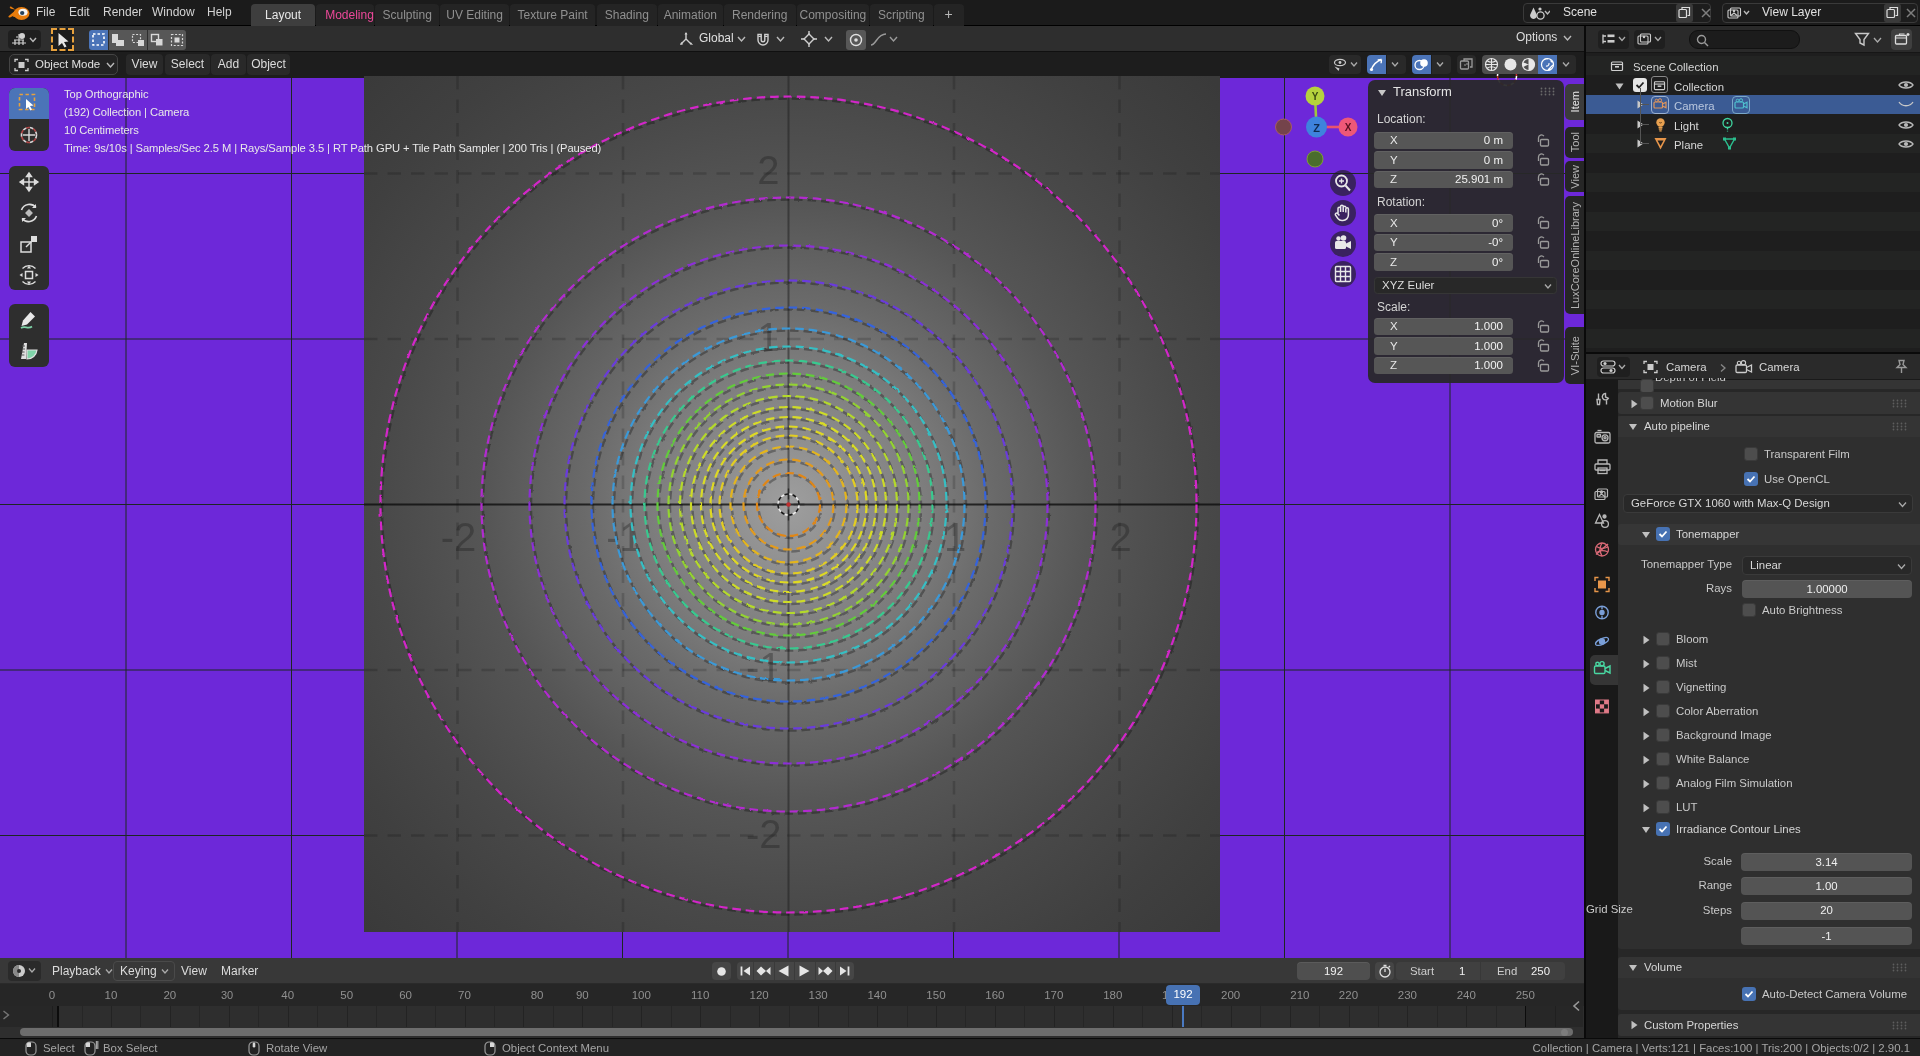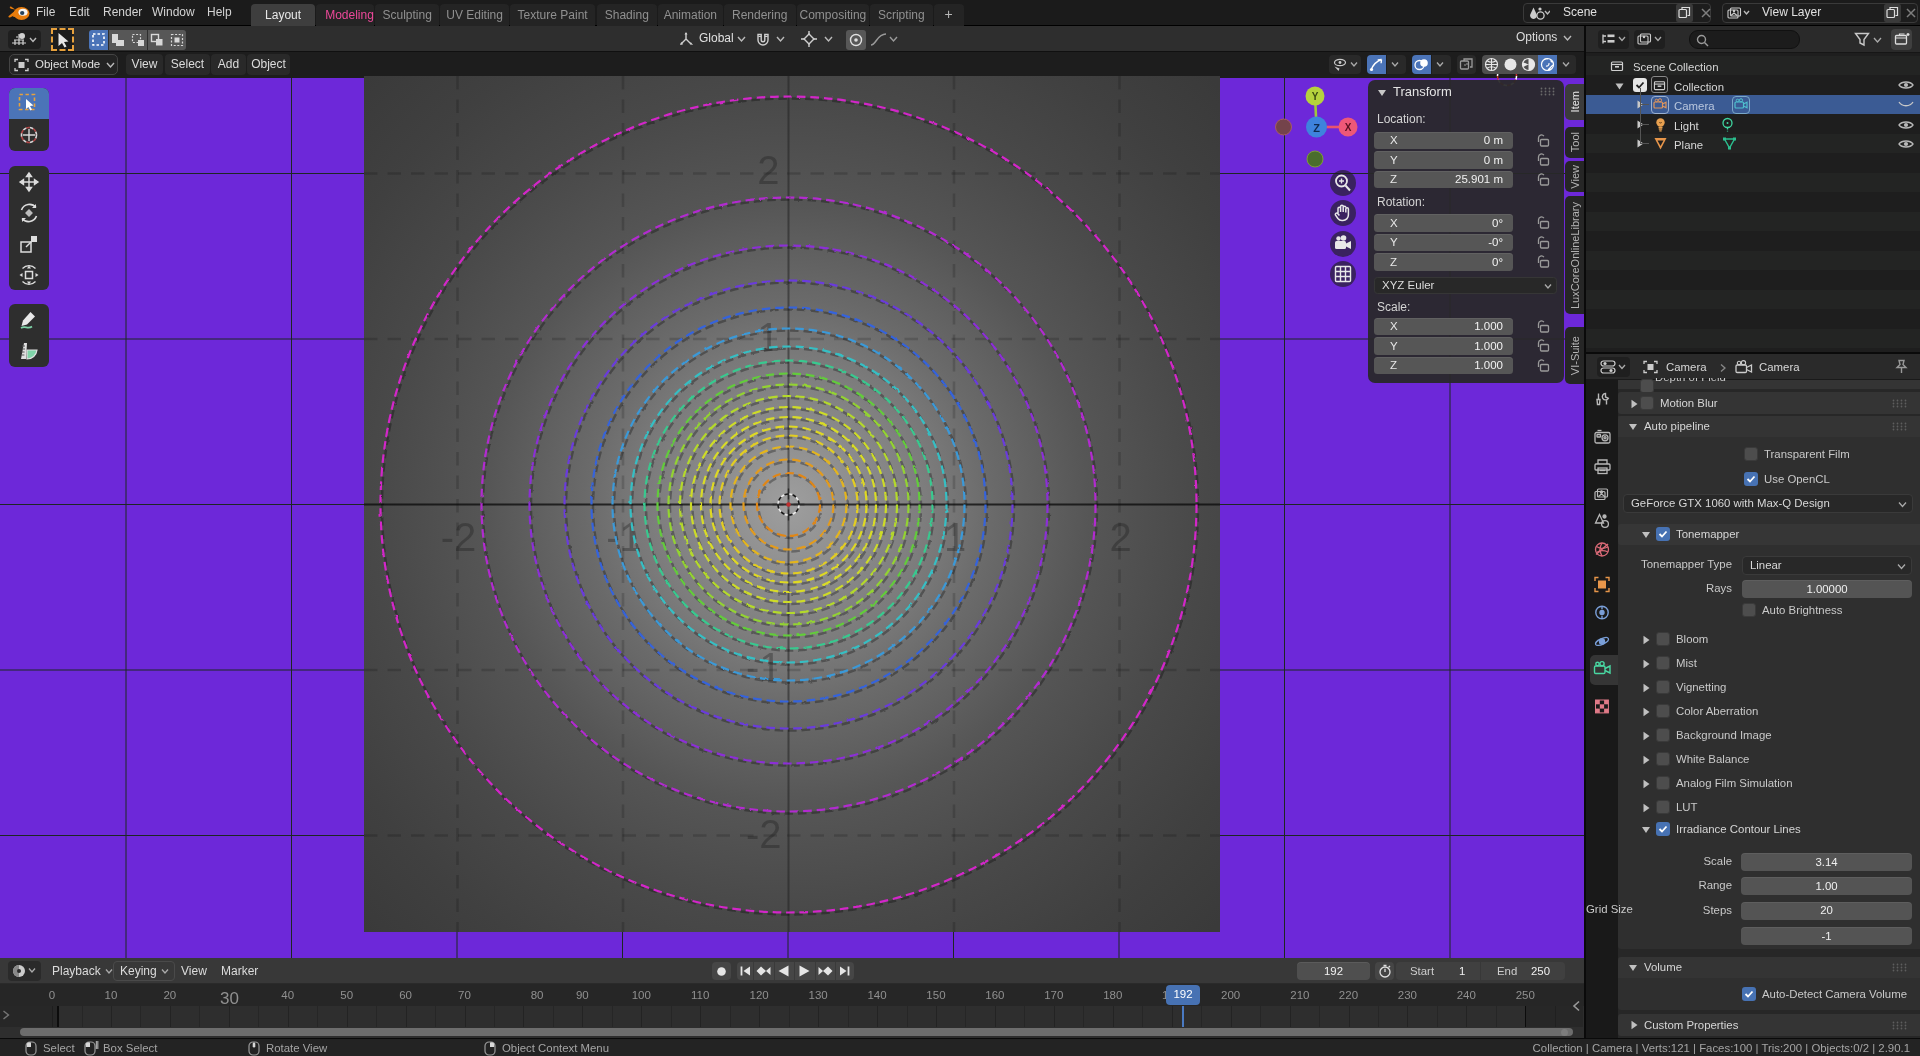--- a/index.html
+++ b/index.html
@@ -324,20 +324,21 @@
           <circle cx="424.5" cy="428.5" r="408" fill="none" stroke="#d325c9" stroke-width="2.2" stroke-dasharray="8.64 4.86"></circle>
         </g>
 <g>
 <circle cx="424.5" cy="428.5" r="10.5" fill="none" stroke="#e8e8e8" stroke-width="1.6" stroke-dasharray="4.1 4.1"></circle>
 <circle cx="424.5" cy="428.5" r="10.5" fill="none" stroke="#1a1a1a" stroke-width="1.6" stroke-dasharray="4.1 4.1" stroke-dashoffset="4.1"></circle>
 <path d="M424.5 412.5 V423.5 M424.5 433.5 V444.5 M408.5 428.5 H419.5 M429.5 428.5 H440.5" stroke="#2a2a2a" stroke-width="1.4"></path>
 <circle cx="424.5" cy="428.5" r="2.2" fill="#c03030"></circle>
 </g>
 </svg>
 
+    <div class="abs" style="left:64px;top:32.5px;color:#e9e9e9;font-size:11.2px;letter-spacing:-0.08px;line-height:18px;white-space:nowrap">Top Orthographic<br>(192) Collection | Camera<br>10 Centimeters<br>Time: 9s/10s | Samples/Sec 2.5 M | Rays/Sample 3.5 | RT Path GPU + Tile Path Sampler | 200 Tris | (Paused)</div>
 
     <div class="abs" style="left:9px;top:36px;width:40px;height:63px;background:#2e2e2e;border-radius:6px"></div>
     <div class="abs" style="left:9px;top:36px;width:40px;height:31px;background:#4b74b8;border-radius:6px 6px 0 0"></div>
     <svg class="abs" style="left:18px;top:41px" width="22" height="22" viewBox="0 0 22 22">
         <rect x="1.5" y="1.5" width="15" height="15" fill="none" stroke="#e7a13d" stroke-width="1.6" stroke-dasharray="3.4 2.6"></rect>
         <path d="M8 6 L15.5 12.5 L12 13 L14 16.5 L12.3 17.4 L10.4 14 L8 16 Z" fill="#fff"></path>
       </svg>
     <svg class="abs" style="left:18px;top:72px" width="22" height="22" viewBox="0 0 22 22">
         <circle cx="11" cy="11" r="7.5" fill="none" stroke="#d8d8d8" stroke-width="1.6" stroke-dasharray="3.8 3.4"></circle>
         <circle cx="11" cy="11" r="7.5" fill="none" stroke="#b04848" stroke-width="1.6" stroke-dasharray="3.8 3.4" stroke-dashoffset="3.8"></circle>
@@ -593,21 +594,21 @@
   <div class="abs" style="left:1396px;top:4px;width:84px;height:18px;background:#404040;border-radius:4px 0 0 4px"></div>
   <div class="abs" style="left:1481px;top:4px;width:84px;height:18px;background:#404040;border-radius:0 4px 4px 0"></div>
   <div class="abs" style="left:1410px;top:6.5px;color:#cdcdcd">Start</div>
   <div class="abs" style="left:1459px;top:6.5px;color:#f0f0f0">1</div>
   <div class="abs" style="left:1497px;top:6.5px;color:#cdcdcd">End</div>
   <div class="abs" style="left:1531px;top:6.5px;color:#f0f0f0">250</div>
   <div class="abs" style="left:0;top:26px;width:1584px;height:22px;background:#262626"></div>
   <div class="abs" style="left:32.0px;top:31px;width:40px;text-align:center;color:#909090;font-size:11.5px">0</div>
   <div class="abs" style="left:90.93px;top:31px;width:40px;text-align:center;color:#909090;font-size:11.5px">10</div>
   <div class="abs" style="left:149.86px;top:31px;width:40px;text-align:center;color:#909090;font-size:11.5px">20</div>
-  <div class="abs" style="left:199px;top:31px;width:40px;text-align:right;color:#909090;font-size:17px">30</div>
+  <div class="abs" style="left:221px;top:31px;width:40px;text-align:left;color:#909090;font-size:11px">30</div>
   <div class="abs" style="left:267.72px;top:31px;width:40px;text-align:center;color:#909090;font-size:11.5px">40</div>
   <div class="abs" style="left:326.65px;top:31px;width:40px;text-align:center;color:#909090;font-size:11.5px">50</div>
   <div class="abs" style="left:385.58px;top:31px;width:40px;text-align:center;color:#909090;font-size:11.5px">60</div>
   <div class="abs" style="left:444.51px;top:31px;width:40px;text-align:center;color:#909090;font-size:11.5px">70</div>
   <div class="abs" style="left:503.44000000000005px;top:31px;width:40px;text-align:right;color:#909090;font-size:11.5px">80</div>
   <div class="abs" style="left:562.37px;top:31px;width:40px;text-align:center;color:#909090;font-size:11.5px">90</div>
   <div class="abs" style="left:621.3px;top:31px;width:40px;text-align:center;color:#909090;font-size:11.5px">100</div>
   <div class="abs" style="left:680.23px;top:31px;width:40px;text-align:center;color:#909090;font-size:11.5px">110</div>
   <div class="abs" style="left:739.16px;top:31px;width:40px;text-align:center;color:#909090;font-size:11.5px">120</div>
   <div class="abs" style="left:798.0899999999999px;top:31px;width:40px;text-align:center;color:#909090;font-size:11.5px">130</div>

